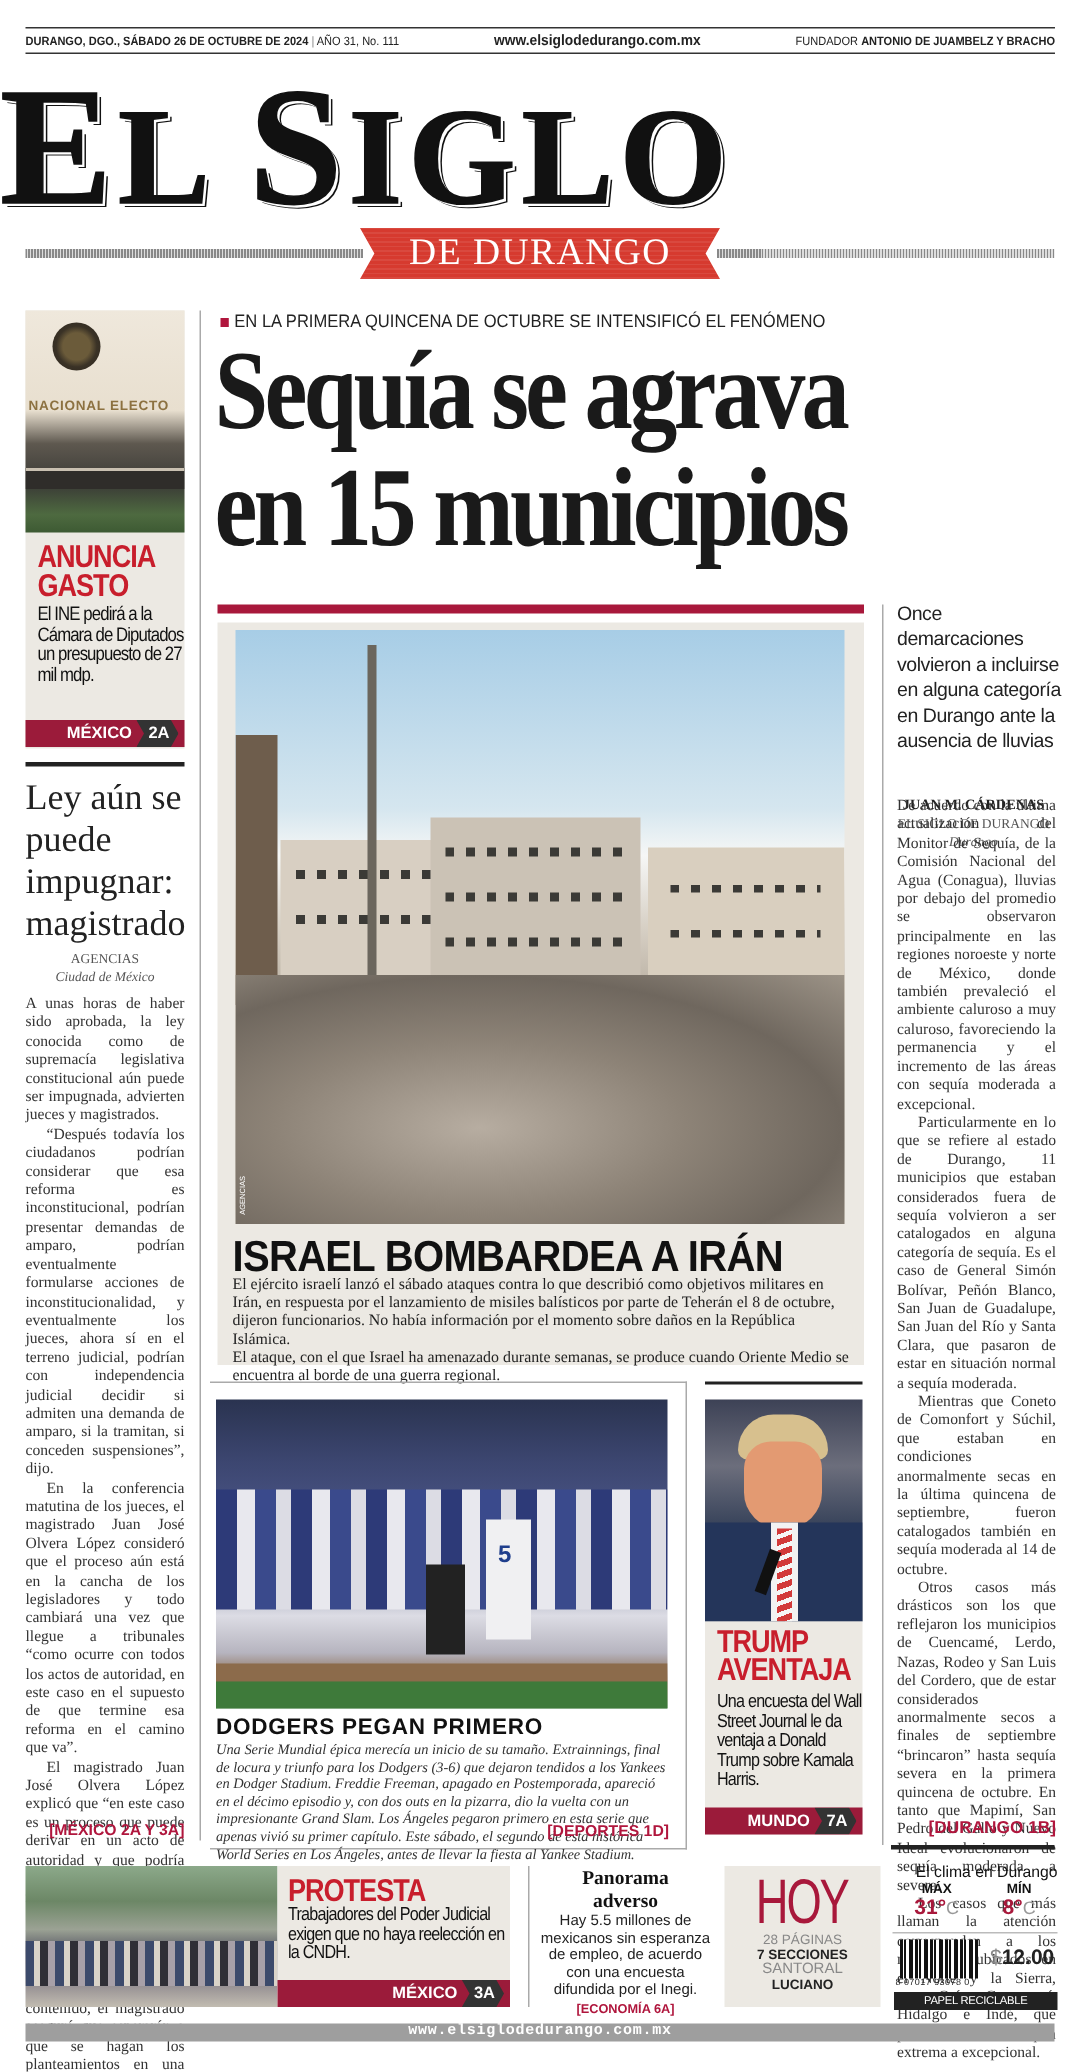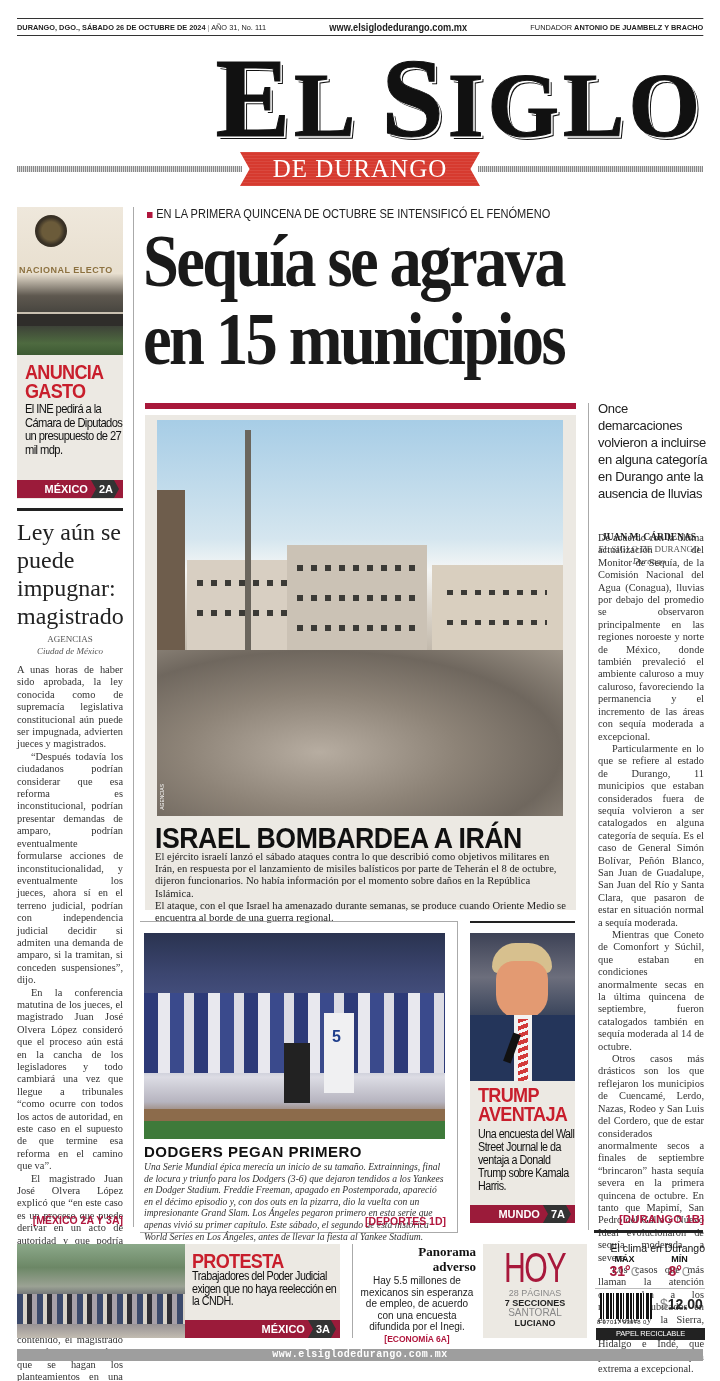--- a/index.html
+++ b/index.html
@@ -7,21 +7,21 @@
   body { position: relative; font-family: "Liberation Serif", serif; color: #222; }
   .abs { position: absolute; }
 
   
   .topbar { left: 17px; top: 18px; width: 686px; height: 18px; border-top: 1px solid #333; border-bottom: 1px solid #333; display:flex; align-items:center; justify-content: space-between; font-size: 8px; font-family: "Liberation Sans", sans-serif; color:#222; transform: scaleX(0.92); transform-origin: left center; width: 746px; }
   .topbar .url { font-weight: bold; font-size: 10px; }
   .topbar b { font-weight: bold; }
 
   
   .mast { left: 0; top: 48px; width: 720px; height: 140px; }
-  .mast-title { position:absolute; left: 0; width: 704px; top: 0; text-align:right; font-family: "Liberation Serif", serif; font-size: 92px; font-weight: bold; color:#111; letter-spacing: 4px; line-height: 100px; -webkit-text-stroke: 1px #111; text-shadow: 2px 2px 0 #fff, 3px 3px 0 #111; }
+  .mast-title { position:absolute; left: 0; width: 704px; top: 0; text-align:left; font-family: "Liberation Serif", serif; font-size: 92px; font-weight: bold; color:#111; letter-spacing: 4px; line-height: 100px; -webkit-text-stroke: 1px #111; text-shadow: 2px 2px 0 #fff, 3px 3px 0 #111; }
   .mast-title .big { font-size: 112px; }
   .mast-rule { position:absolute; top: 118px; height: 6px; background: repeating-linear-gradient(90deg, #888 0 1px, #ddd 1px 2px); }
   .mast-ribbon { position:absolute; left: 240px; top: 104px; width: 240px; height: 34px; background: #d63a2f; clip-path: polygon(0 0, 100% 0, 96% 50%, 100% 100%, 0 100%, 4% 50%); background-image: repeating-linear-gradient(180deg, rgba(255,255,255,0.08) 0 1px, transparent 1px 3px); }
   .mast-ribbon span { display:block; text-align:center; color:#fff; font-family:"Liberation Serif", serif; font-size: 25px; line-height: 34px; letter-spacing: 1px; }
 
   
   .left-box { left: 17px; top: 207px; width: 106px; height: 292px; background: #ece9e3; }
   .ine-photo { left: 17px; top: 207px; width: 106px; height: 148px; background: linear-gradient(180deg, #efe8dc 0%, #e8dfcf 45%, #5e584f 60%, #3a3a36 78%, #4e6a40 92%, #3d5a33 100%); overflow:hidden; }
   .ine-photo .seal { position:absolute; left: 18px; top: 8px; width: 32px; height: 32px; border-radius: 50%; background: radial-gradient(circle, #6b5b3a 0 40%, #3a3226 60%, #2a241c 100%); }
   .ine-photo .lbl { position:absolute; left: 2px; top: 58px; font-family:"Liberation Sans", sans-serif; font-size: 9px; font-weight:bold; color:#8c7140; letter-spacing: 0.5px; white-space: nowrap; }
@@ -72,21 +72,21 @@
   .right-body { left: 598px; top: 532px; width: 106px; }
   .right-rule2 { left: 594px; top: 1230px; width: 109px; height: 3px; background:#222; }
 
   
   .protesta-photo { left: 17px; top: 1244px; width: 168px; height: 94px; overflow:hidden; background: linear-gradient(180deg, #8ca98a 0%, #6c8766 25%, #9ba294 45%, #5a5a66 60%, #7a7580 75%, #c2bcb1 100%); }
   .protesta-box { left: 185px; top: 1244px; width: 155px; height: 94px; background: #ece9e3; }
   .protesta-head { left: 192px; top: 1251px; font-family:"Liberation Sans", sans-serif; font-weight:bold; color:#c81e2c; font-size: 21px; line-height: 20px; letter-spacing: -0.8px; transform: scaleX(0.86); transform-origin: left top; }
   .protesta-body { left: 192px; top: 1270px; width: 170px; font-family:"Liberation Sans", sans-serif; font-size: 12.5px; line-height: 12.5px; color:#111; letter-spacing: -0.6px; transform: scaleX(0.86); transform-origin: left top; }
 
   .panorama { left: 358px; top: 1244px; width: 118px; text-align:center; }
-  .panorama .t { font-family:"Liberation Serif", serif; font-weight:bold; font-size: 13px; line-height: 15px; color:#111;text-align:right; }
+  .panorama .t { font-family:"Liberation Serif", serif; font-weight:bold; font-size: 13px; line-height: 15px; color:#111; }
   .panorama .b { font-family:"Liberation Sans", sans-serif; font-size: 10px; line-height: 11.5px; color:#222; margin-top: 1px; }
   .panorama .r { font-family:"Liberation Sans", sans-serif; font-weight: bold; font-size: 8.5px; color:#b0163d; margin-top: 1px; }
 
   .hoy-box { left: 483px; top: 1244px; width: 104px; height: 94px; background: #ece9e3; text-align:center; }
   .hoy-box .hoy { font-family:"Liberation Sans", sans-serif; font-size: 42px; line-height: 40px; color:#a8183b; letter-spacing: -2px; transform: scaleX(0.72); display:inline-block; margin-top: 4px; }
   .hoy-box .l1 { font-family:"Liberation Sans", sans-serif; font-size: 9px; line-height: 10px; color:#888; }
   .hoy-box .l2 { font-family:"Liberation Sans", sans-serif; font-size: 9px; line-height: 10px; color:#222; font-weight:bold; }
 
   .clima { left: 595px; top: 1242px; width: 110px; text-align:center; }
   .clima .t { font-family:"Liberation Sans", sans-serif; font-weight:normal; font-size: 10.5px; color:#111; white-space: nowrap; text-align: right; }

